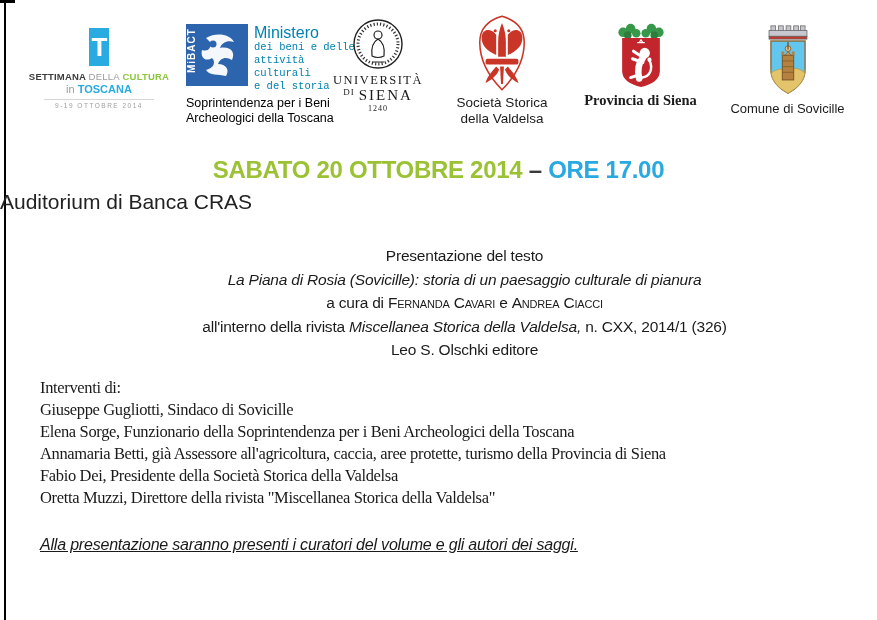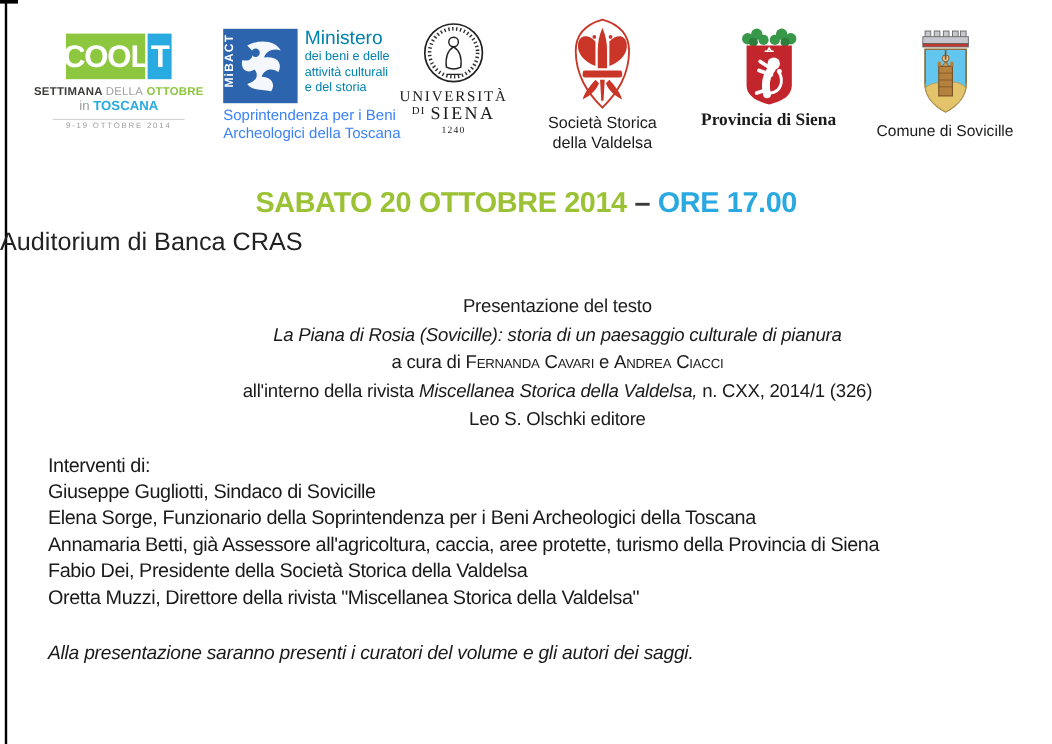--- a/index.html
+++ b/index.html
@@ -28,22 +28,22 @@
 
   
   .mibact{left:186px;top:24px;width:170px;align-items:flex-start;}
   .mibact-top{display:flex;gap:6px;}
   .mibact-square{position:relative;width:62px;height:62px;background:#2d64ae;flex:0 0 auto;}
   .mibact-acronym{position:absolute;left:-1px;bottom:2px;transform-origin:0 0;
                   transform:rotate(-90deg) translate(0,1px);color:#fff;font-size:10px;
                   font-weight:bold;letter-spacing:1px;white-space:nowrap;}
   .mibact-text{color:#0082ae;}
   .mibact-ministry{font-size:16px;line-height:17px;}
-  .mibact-lines{font-size:10.5px;line-height:13px;}
-  .mibact-dept{margin-top:3px;color:#3b82f6;font-size:12.5px;line-height:15px;font-weight:500;}
+  .mibact-lines{font-size:10.5px;line-height:13px;font-family:Liberation Mono, monospace;}
+  .mibact-dept{margin-top:3px;color:#000000;font-size:12.5px;line-height:15px;font-weight:500;}
 
   
   .unisi{left:333px;top:18px;width:90px;font-family:"Liberation Serif", serif;color:#1b1b1b;}
   .unisi-name{font-size:12.5px;letter-spacing:1.5px;margin-top:3px;}
   .unisi-line2{display:flex;align-items:flex-start;gap:4px;margin-top:-1px;font-family:Liberation Serif, serif;}
   .unisi-di{font-size:9px;letter-spacing:1px;}
   .unisi-siena{font-size:15px;letter-spacing:2px;}
   .unisi-year{font-size:8px;margin-top:0px;letter-spacing:1px;}
 
   
@@ -64,43 +64,42 @@
   .event-title .green{color:#9bc234;} .event-title .dash{color:#3a3a3a;} .event-title .blue{color:#29a9e0;}
   .venue{position:absolute;top:190px;left:0;width:100%;text-align:left;font-size:21px;color:#222;}
 
   .presentation{position:absolute;top:244px;left:0;width:100%;text-align:center;
                 font-size:15.5px;font-weight:normal;line-height:23.5px;letter-spacing:-.2px;padding-left:26px;}
   .presentation p{margin:0;}
   .it{font-style:italic;}
   .sc{font-variant:small-caps;}
 
   .speakers{position:absolute;top:377px;left:40px;right:30px;
-            font-size:16.5px;line-height:22px;letter-spacing:-.35px;color:#1a1a1a;}
+            font-size:16.5px;line-height:22px;letter-spacing:-.35px;color:#1a1a1a;font-family:Liberation Serif, serif;}
   .speakers div{white-space:nowrap;}
 
   .footer-note{position:absolute;top:536px;left:40px;font-size:16px;font-style:italic;
-               letter-spacing:-.2px;color:#1a1a1a;}
+               letter-spacing:-.2px;color:#1a1a1a;text-decoration:underline;}
 </style>
 </head>
 <body>
 
 <div class="page">
 
   <div class="artifact-left"></div>
   <div class="artifact-top"></div>
 
   <div class="logo coolt">
     <div class="coolt-boxes">
-      <div class="coolt-box coolt-main">COOL</div>
       <div class="coolt-box coolt-t">T</div>
     </div>
     <div class="coolt-tag1">
       <span class="g1">SETTIMANA</span>
       <span class="g2">DELLA</span>
-      <span class="g3">OTTOBRE</span>
+      <span class="g3">CULTURA</span>
     </div>
     <div class="coolt-tag2">
       <span class="g2">in</span>
       <span class="g4">TOSCANA</span>
     </div>
     <div class="coolt-rule"></div>
     <div class="coolt-dates">9-19 OTTOBRE 2014</div>
   </div>
 
   <div class="logo mibact">

